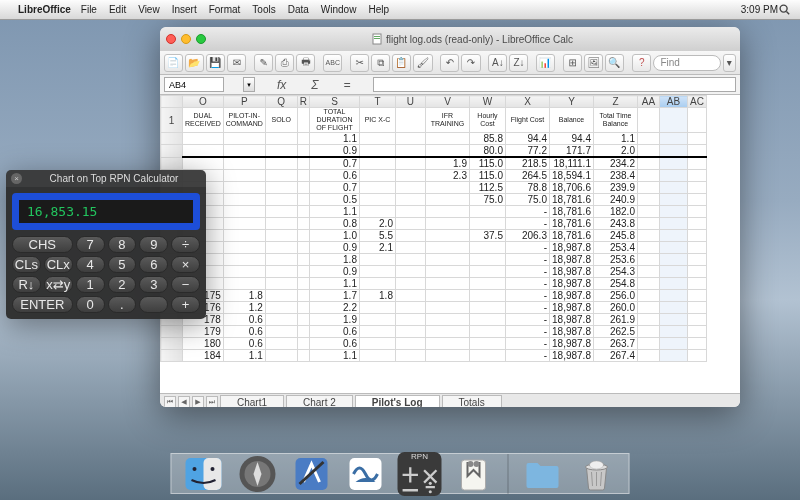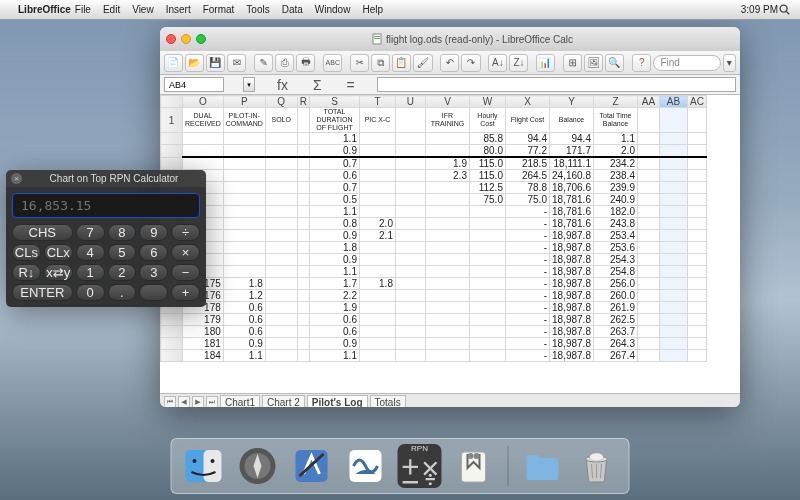--- a/index.html
+++ b/index.html
@@ -2,21 +2,21 @@
 <html><head>
 <meta charset="utf-8">
 <style>
 *{margin:0;padding:0;box-sizing:border-box;font-family:"Lucida Grande","Helvetica Neue",Arial,sans-serif;font-size:10px;-webkit-user-select:none;user-select:none}
 html,body{width:800px;height:500px;overflow:hidden}
 body{background:linear-gradient(to bottom,#7e96b0 0%,#97abc0 40%,#b2c2d2 60%,#5a6e7e 100%);position:relative}
 
 
 .menubar{height:20px;background:linear-gradient(#fdfdfd,#d8d8d8);border-bottom:1px solid #9a9a9a;display:flex;align-items:center;padding:0 8px;font-size:11px;color:#222;position:relative;z-index:100}
 .menubar .apple{font-size:13px;margin-right:10px}
-.menubar .app{font-weight:bold;margin-right:4px}
+.menubar .app{font-weight:bold;margin-right:10px}
 .menubar .item{margin-right:12px}
 .menubar .spacer{flex:1}
 .menubar .clock{}
 .menubar .spot{width:14px;height:14px;display:inline-block}
 .menubar .spot svg{width:14px;height:14px}
 
 
 .window{position:absolute;border-radius:6px;box-shadow:0 6px 30px rgba(0,0,0,0.4)}
 
 
@@ -28,59 +28,59 @@
 .ss .tb .g{background:#28c940;border:1px solid #1a9b2c}
 .ss .tb .ttl{flex:1;text-align:center;font-size:10px;color:#4a4a4a;display:flex;align-items:center;justify-content:center;gap:4px}
 .ss .tb .doc-icon{width:10px;height:12px;display:inline-block}
 .ss .toolbar{height:24px;background:linear-gradient(#f7f7f7,#e5e5e5);border-bottom:1px solid #bbb;display:flex;align-items:center;padding:0 4px;gap:2px}
 .ss .toolbar .btn{width:20px;height:18px;border:1px solid #c0c0c0;border-radius:3px;background:linear-gradient(#fff,#e8e8e8);display:flex;align-items:center;justify-content:center;color:#555}
 .ss .toolbar .sep{width:4px}
 .ss .toolbar .find{margin-left:auto;height:16px;width:70px;border:1px solid #bbb;border-radius:8px;padding:0 6px;font-size:9px;color:#888;background:#fff;display:flex;align-items:center}
 .ss .formula{height:20px;background:#f2f2f2;border-bottom:1px solid #bbb;display:flex;align-items:center;padding:0 4px;gap:19px}
 .ss .formula .cell-ref{width:60px;height:15px;border:1px solid #aaa;background:#fff;font-size:9px;padding:0 4px;display:flex;align-items:center}
 .ss .formula .dd{width:12px;height:15px;border:1px solid #aaa;background:linear-gradient(#fff,#ddd);display:flex;align-items:center;justify-content:center;font-size:7px}
-.ss .formula .fx{font-size:14px;color:#555;padding:0 3px}
+.ss .formula .fx{font-size:12px;font-style:italic;color:#555;padding:0 3px}
 .ss .formula .input{flex:1;height:15px;border:1px solid #aaa;background:#fff}
 
 .grid-wrap{position:relative;height:298px;overflow:hidden;background:#fff}
 .grid{border-collapse:collapse;font-size:8px;color:#222;table-layout:fixed}
 .grid th,.grid td{border:1px solid #d8d8d8;height:12px;padding:0 2px;white-space:nowrap;overflow:hidden;text-align:right}
 .grid th{background:linear-gradient(#f4f4f4,#e4e4e4);color:#444;font-weight:normal;text-align:center}
 .grid .rh{background:linear-gradient(90deg,#f4f4f4,#e4e4e4);text-align:center;width:22px}
 .grid .hdr td{font-size:7px;text-align:center;line-height:8px;height:22px;white-space:normal;vertical-align:middle}
 .grid .col-o{width:40px}.grid .col-p{width:40px}.grid .col-q{width:32px}.grid .col-r{width:12px}
 .grid .col-s{width:50px}.grid .col-t{width:36px}.grid .col-u{width:30px}.grid .col-v{width:44px}
 .grid .col-w{width:36px}.grid .col-x{width:44px}.grid .col-y{width:44px}.grid .col-z{width:44px}
 .grid .col-aa{width:22px}.grid .col-ab{width:28px}.grid .col-ac{width:16px}
 .grid th.sel{background:linear-gradient(#cfe3f8,#a8cdf0)}
 .grid td.sel-col{background:#eef4fb}
 .grid tr.thick-bottom td{border-bottom:2px solid #000}
 
 .ss .tabs{height:16px;background:#e8e8e8;border-top:1px solid #bbb;display:flex;align-items:center;padding:0 4px;gap:2px;font-size:8px}
 .ss .tabs .nav{width:12px;height:12px;border:1px solid #bbb;background:#f5f5f5;display:flex;align-items:center;justify-content:center;font-size:7px;color:#666}
-.ss .tabs .tab{height:14px;padding:0 4px;border:1px solid #bbb;border-bottom:none;background:#f5f5f5;display:flex;align-items:center;color:#444}
+.ss .tabs .tab{height:14px;padding:0 16px;border:1px solid #bbb;border-bottom:none;background:#f5f5f5;display:flex;align-items:center;color:#444}
 .ss .tabs .tab.active{background:#fff;font-weight:bold}
 
 .ss .status{height:16px;background:linear-gradient(#f0f0f0,#dedede);border-top:1px solid #bbb;display:flex;align-items:center;font-size:8px;color:#555;padding:0 6px;gap:20px}
 .ss .status .seg{padding:0 4px}
 .ss .status .sp{flex:1}
 
 
 .calc{left:6px;top:170px;width:200px;z-index:50}
 .calc .title{height:17px;background:rgba(55,55,55,0.95);border-radius:5px 5px 0 0;display:flex;align-items:center;padding:0 5px;font-size:8px;color:#ddd}
 .calc .title .x{width:11px;height:11px;border-radius:50%;background:#666;display:flex;align-items:center;justify-content:center;font-size:8px;color:#ccc;margin-right:5px}
 .calc .title .t{flex:1;text-align:center}
 .calc .body{background:rgba(45,45,45,0.96);border-radius:0 0 5px 5px;padding:6px}
-.calc .disp{background:#1a1a1a;color:#737373;font-size:13px;font-family:Menlo,monospace;padding:4px 8px;border-radius:4px;text-align:left;margin-bottom:6px;border:1px solid #1d4ed8}
+.calc .disp{background:#1a1a1a;color:#22c55e;font-size:13px;font-family:Menlo,monospace;padding:4px 8px;border-radius:4px;text-align:left;margin-bottom:6px;border:7px solid #1d4ed8}
 .calc .keys{display:grid;grid-template-columns:repeat(6,1fr);gap:3px}
 .calc .k{height:17px;background:linear-gradient(#5a5a5a,#3e3e3e);border:1px solid #2a2a2a;border-radius:9px;color:#e8e8e8;font-size:13px;display:flex;align-items:center;justify-content:center;cursor:pointer}
 .calc .k.w2{grid-column:span 2}
 
 
-.dock{position:absolute;bottom:6px;left:50%;transform:translateX(-50%);height:56px;background:rgba(255,255,255,0.28);border:1px solid rgba(255,255,255,0.45);border-radius:6px;padding:4px 10px;display:flex;align-items:center;gap:10px}
+.dock{position:absolute;bottom:6px;left:50%;transform:translateX(-50%);height:41px;background:rgba(255,255,255,0.28);border:1px solid rgba(255,255,255,0.45);border-radius:0;padding:4px 10px;display:flex;align-items:center;gap:10px}
 .dock .di{width:44px;height:44px;border-radius:8px;display:flex;align-items:center;justify-content:center;position:relative}
 .dock .di svg{width:40px;height:40px}
 .dock .sep{width:1px;height:40px;background:rgba(0,0,0,0.25);margin:0 2px}
 </style>
 </head>
 <body>
 
 <div class="menubar">
   <span class="apple"></span>
   <span class="app">LibreOffice</span>
@@ -259,21 +259,21 @@
             <td class=""></td>
             <td class=""></td>
             <td class=""></td>
             <td class=""></td>
             <td class="">0.6</td>
             <td class=""></td>
             <td class=""></td>
             <td class="">2.3</td>
             <td class="">115.0</td>
             <td class="">264.5</td>
-            <td class="">24,160.8</td>
+            <td class="">18,594.1</td>
             <td class="">238.4</td>
             <td class=""></td>
             <td class="sel-col"></td>
             <td class=""></td>
           </tr>
           <tr>
             <th class="rh"></th>
             <td class=""></td>
             <td class=""></td>
             <td class=""></td>
@@ -343,20 +343,38 @@
             <td class=""></td>
             <td class="sel-col"></td>
             <td class=""></td>
           </tr>
           <tr>
             <th class="rh"></th>
             <td class=""></td>
             <td class=""></td>
             <td class=""></td>
             <td class=""></td>
+            <td class="">1.0</td>
+            <td class="">5.5</td>
+            <td class=""></td>
+            <td class=""></td>
+            <td class="">37.5</td>
+            <td class="">206.3</td>
+            <td class="">18,781.6</td>
+            <td class="">245.8</td>
+            <td class=""></td>
+            <td class="sel-col"></td>
+            <td class=""></td>
+          </tr>
+          <tr>
+            <th class="rh"></th>
+            <td class=""></td>
+            <td class=""></td>
+            <td class=""></td>
+            <td class=""></td>
             <td class="">0.9</td>
             <td class="">2.1</td>
             <td class=""></td>
             <td class=""></td>
             <td class=""></td>
             <td class="">-</td>
             <td class="">18,987.8</td>
             <td class="">253.4</td>
             <td class=""></td>
             <td class="sel-col"></td>
@@ -495,38 +513,20 @@
             <td class=""></td>
             <td class=""></td>
             <td class="">0.6</td>
             <td class=""></td>
             <td class=""></td>
             <td class=""></td>
             <td class=""></td>
             <td class="">-</td>
             <td class="">18,987.8</td>
             <td class="">263.7</td>
-            <td class=""></td>
-            <td class="sel-col"></td>
-            <td class=""></td>
-          </tr>
-          <tr>
-            <th class="rh"></th>
-            <td class="">181</td>
-            <td class="">0.9</td>
-            <td class=""></td>
-            <td class=""></td>
-            <td class="">0.9</td>
-            <td class=""></td>
-            <td class=""></td>
-            <td class=""></td>
-            <td class=""></td>
-            <td class="">-</td>
-            <td class="">18,987.8</td>
-            <td class="">264.3</td>
             <td class=""></td>
             <td class="sel-col"></td>
             <td class=""></td>
           </tr>
           <tr>
             <th class="rh"></th>
             <td class="">184</td>
             <td class="">1.1</td>
             <td class=""></td>
             <td class=""></td>

